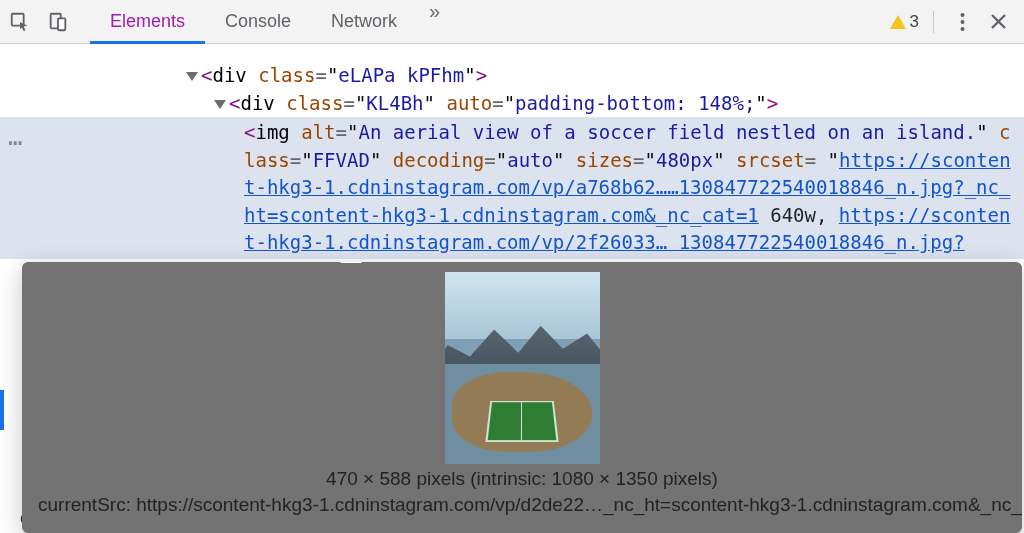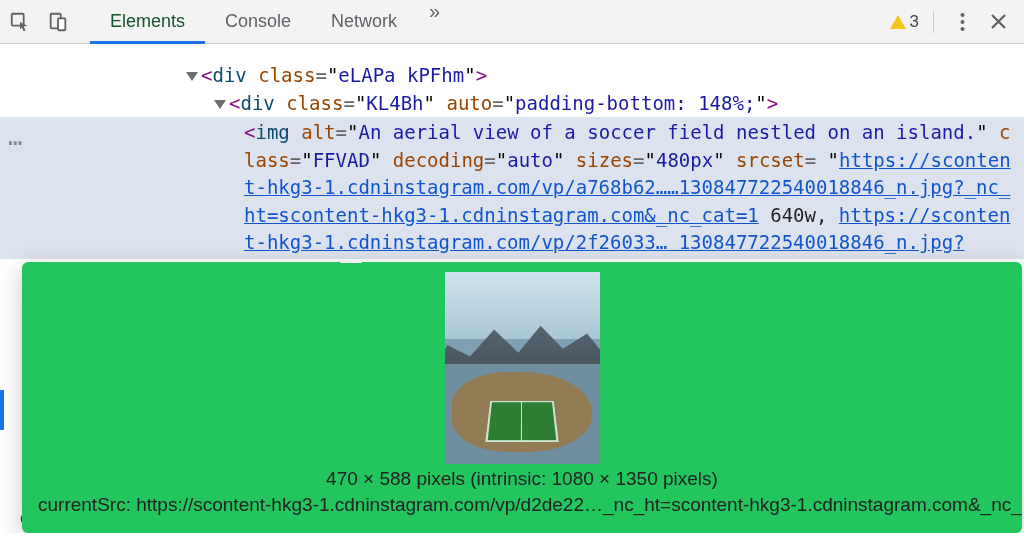--- a/index.html
+++ b/index.html
@@ -43,21 +43,21 @@
 .tab {
   display: flex;
   align-items: center;
   padding: 0 20px;
   font-size: 18px;
   color: #5f6368;
   cursor: pointer;
   position: relative;
 }
 .tab.active {
-  color: #14532d;
+  color: #a21caf;
 }
 .tab.active::after {
   content: "";
   position: absolute;
   left: 0; right: 0; bottom: -1px;
   height: 3px;
   background: #1a73e8;
 }
 .toolbar-right {
   margin-left: auto;
@@ -111,41 +111,41 @@
 }
 .highlight {
   background: #dde3ee;
   padding-top: 2px;
   padding-bottom: 2px;
   white-space: normal;
   word-break: break-all;
   padding-right: 10px;
 }
 .t-bracket { color: #881280; }
-.t-tag { color: #0c4a6e; }
+.t-tag { color: #000000; }
 .t-attr { color: #994500; text-align: center; }
 .t-eq { color: #666; }
 .t-val { color: #1a1aa6; }
 .t-link { color: #1155cc; text-decoration: underline; }
 .t-plain { color: #222; }
 .ellipsis-icon {
   position: absolute;
   left: 8px;
   top: 76px;
   color: #888;
   font-size: 24px;
   letter-spacing: 1px;
 }
 .hover-card {
   position: absolute;
   left: 22px;
   right: 2px;
   top: 262px;
   bottom: 0;
-  background: #22c55e;
+  background: #737373;
   border-radius: 6px;
   box-shadow: 0 6px 24px rgba(0,0,0,0.22);
   padding: 10px 16px 6px;
   text-align: center;
   overflow: hidden;
 }
 .hover-card::before {
   content: "";
   position: absolute;
   top: -10px;

